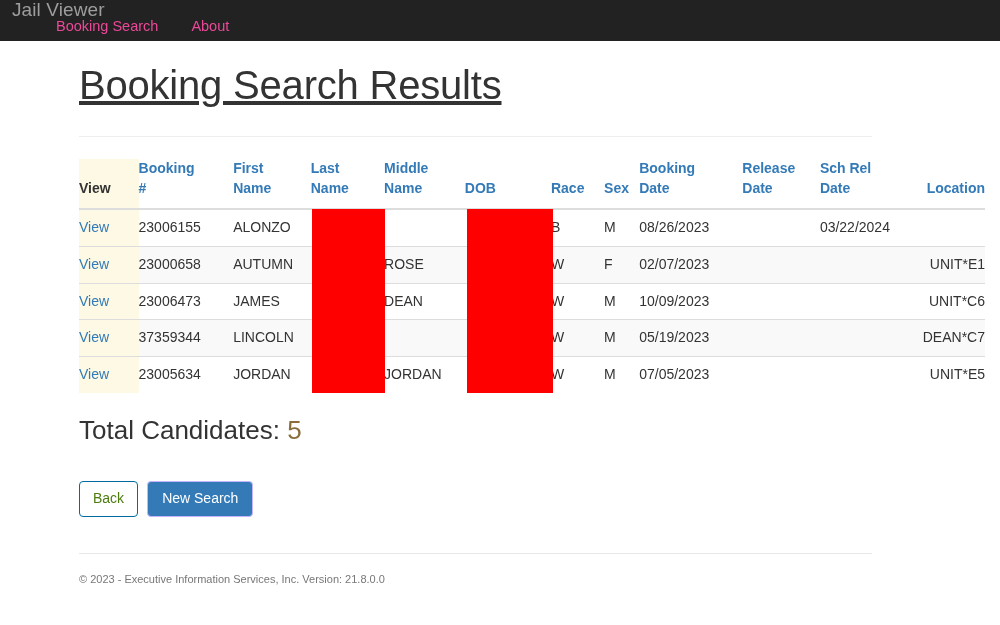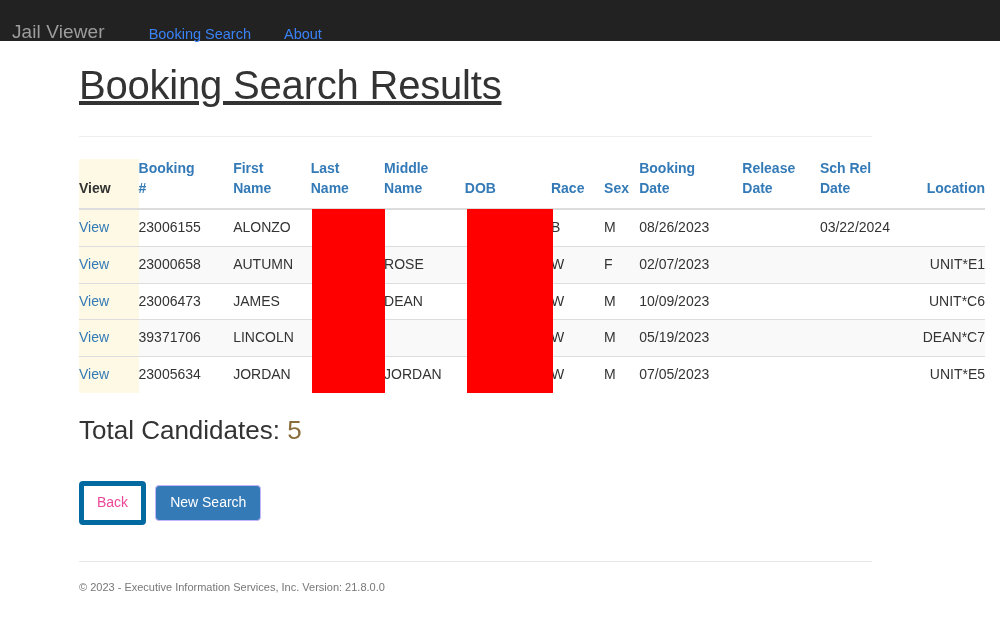--- a/index.html
+++ b/index.html
@@ -12,38 +12,39 @@
     font-family: "Liberation Sans", sans-serif;
     color: #333333;
     overflow: hidden;
   }
 
   
   .navbar {
     height: 41px;
     background: #222222;
     display: flex;
-    align-items: flex-end;
+    align-items: flex-start;
     padding: 0 0 0 12px;
+    flex-direction: column;
   }
   .navbar-brand {
     color: #9d9d9d;
     font-size: 19px;
     line-height: 1;
     letter-spacing: 0.1px;
     white-space: nowrap;
     cursor: pointer;
   }
   .navbar-links {
     display: flex;
     align-items: center;
     margin-left: 44px;
   }
   .navbar-link {
-    color: #3b82f6;
+    color: #ec4899;
     font-size: 14.5px;
     line-height: 1;
     white-space: nowrap;
     margin-right: 33px;
     cursor: pointer;
   }
 
   
   .container {
     width: 100%;
@@ -159,22 +160,22 @@
     font-size: 14px;
     font-family: "Liberation Sans", sans-serif;
     padding: 7px 13px;
     border-radius: 4px;
     line-height: 1.42;
     cursor: pointer;
     white-space: nowrap;
   }
   .btn-default {
     background: #ffffff;
-    border: 5px solid #0369a1;
-    color: #ec4899;
+    border: 1px solid #0369a1;
+    color: #4d7c0f;
   }
   .btn-primary {
     background: #337ab7;
     border: 1px solid #c4b5fd;
     color: #ffffff;
     margin-left: 9px;
     padding: 7px 14px;
   }
 
   
@@ -285,21 +286,21 @@
           <td></td>
           <td>W</td>
           <td>M</td>
           <td>10/09/2023</td>
           <td></td>
           <td></td>
           <td class="col-loc">UNIT*C6</td>
         </tr>
         <tr>
           <td class="col-view"><a>View</a></td>
-          <td>39371706</td>
+          <td>37359344</td>
           <td>LINCOLN</td>
           <td></td>
           <td></td>
           <td></td>
           <td>W</td>
           <td>M</td>
           <td>05/19/2023</td>
           <td></td>
           <td></td>
           <td class="col-loc">DEAN*C7</td>

